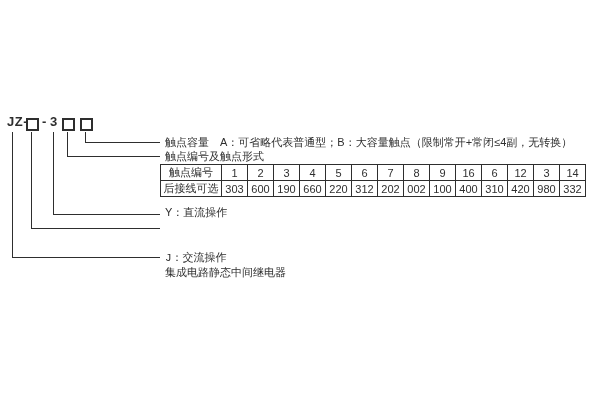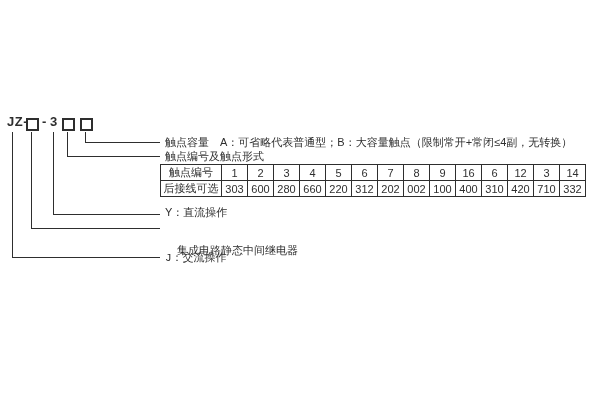--- a/index.html
+++ b/index.html
@@ -93,21 +93,21 @@
   <div class="vline" style="left:67px; top:132px; height:25px;"></div>
   <div class="hline" style="left:67px; top:156px; width:93px;"></div>
 
   <div class="vline" style="left:85px; top:132px; height:11px;"></div>
   <div class="hline" style="left:85px; top:142px; width:75px;"></div>
 
   <div class="callout" style="top:136px;">触点容量　A：可省略代表普通型；B：大容量触点（限制常开+常闭≤4副，无转换）</div>
   <div class="callout" style="top:150px;">触点编号及触点形式</div>
   <div class="callout" style="top:206px;">Y：直流操作</div>
   <div class="callout" style="top:252px;font-family:Liberation Mono, monospace;">J：交流操作</div>
-  <div class="callout" style="top:244px;margin-left:12px;">集成电路静态中间继电器</div>
+  <div class="callout" style="top:266px;">集成电路静态中间继电器</div>
 
   <table class="contact-table">
     <colgroup>
       <col style="width:61px;">
       <col style="width:26px;">
         <col style="width:26px;">
         <col style="width:26px;">
         <col style="width:26px;">
       <col style="width:26px;">
         <col style="width:26px;">
@@ -135,29 +135,29 @@
       <td>16</td>
       <td>6</td>
       <td>12</td>
       <td>3</td>
       <td>14</td>
     </tr>
     <tr>
       <td class="rowhead">后接线可选</td>
       <td>303</td>
       <td>600</td>
-      <td>280</td>
+      <td>190</td>
       <td>660</td>
       <td>220</td>
       <td>312</td>
       <td>202</td>
       <td>002</td>
       <td>100</td>
       <td>400</td>
       <td>310</td>
       <td>420</td>
-      <td>710</td>
+      <td>980</td>
       <td>332</td>
     </tr>
   </tbody>
     </table>
 
 </div>
 
 </body></html>

